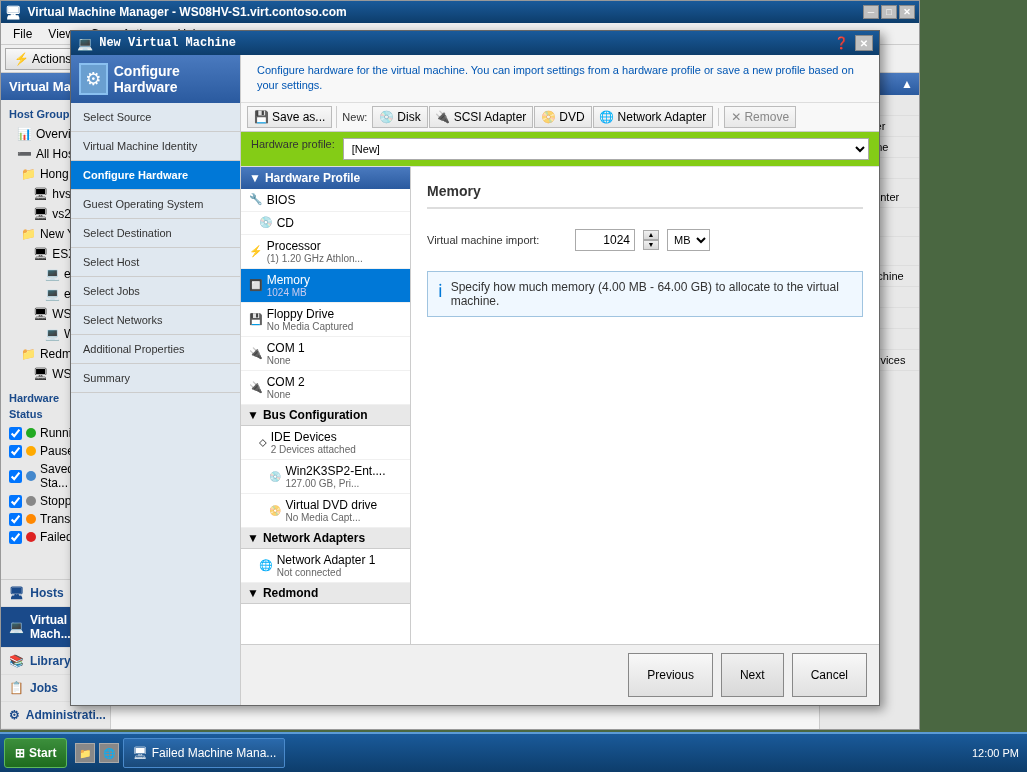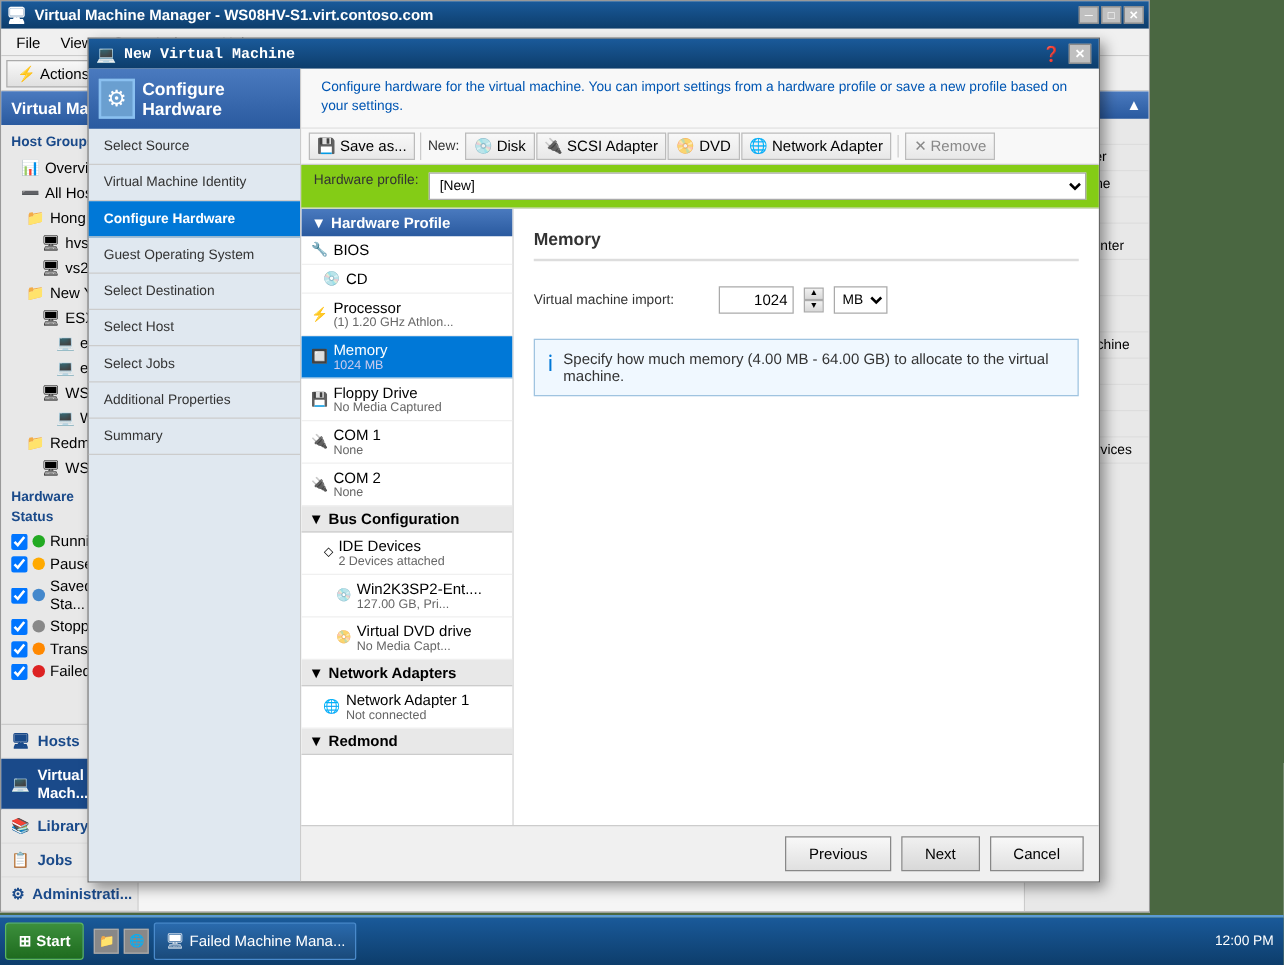--- a/index.html
+++ b/index.html
@@ -111,21 +111,21 @@
     .memory-spinner-btn { width: 16px; height: 10px; background: linear-gradient(to bottom, #f0f0f0, #d8d8d8); border: 1px solid #aaa; cursor: pointer; display: flex; align-items: center; justify-content: center; font-size: 7px; }
     .memory-unit-select { height: 22px; border: 1px solid #aaa; background: white; font-size: 11px; padding: 0 2px; }
     .memory-info { background: #f0f8ff; border: 1px solid #a0c4e0; padding: 8px 10px; display: flex; align-items: flex-start; gap: 8px; margin-top: 20px; font-size: 11px; color: #333; }
     .info-icon { color: #0078d7; font-size: 18px; flex-shrink: 0; margin-top: -2px; }
 
     
     .dialog-info-text { padding: 8px 16px; font-size: 11px; color: #0056b3; line-height: 1.4; background: #f8f8f8; border-bottom: 1px solid #ddd; }
 
     
     .dialog-footer { background: #f0f0f0; border-top: 1px solid #ccc; padding: 8px 12px; display: flex; justify-content: flex-end; gap: 8px; }
-    .dialog-footer-btn { padding: 5px 18px; background: linear-gradient(to bottom, #f8f8f8, #e0e0e0); border: 1px solid #888; cursor: pointer; font-size: 12px; height: 28px; }
+    .dialog-footer-btn { padding: 5px 18px; background: linear-gradient(to bottom, #f8f8f8, #e0e0e0); border: 1px solid #888; cursor: pointer; font-size: 12px; height: 44px; }
 
     
     .indent1 { padding-left: 20px; }
     .indent2 { padding-left: 32px; }
     .indent3 { padding-left: 44px; }
   </style>
 </head>
 <body>
 
 <div class="main-window">
@@ -320,20 +320,21 @@
         <div class="dialog-nav-icon">⚙</div>
         <div class="dialog-nav-title">Configure Hardware</div>
       </div>
       <div class="dialog-nav-item">Select Source</div>
       <div class="dialog-nav-item">Virtual Machine Identity</div>
       <div class="dialog-nav-item active">Configure Hardware</div>
       <div class="dialog-nav-item">Guest Operating System</div>
       <div class="dialog-nav-item">Select Destination</div>
       <div class="dialog-nav-item">Select Host</div>
       <div class="dialog-nav-item">Select Jobs</div>
+      <div class="dialog-nav-item">Select Networks</div>
       <div class="dialog-nav-item">Additional Properties</div>
       <div class="dialog-nav-item">Summary</div>
     </div>
 
     <div class="dialog-main">
 
       <div class="dialog-info-text">Configure hardware for the virtual machine. You can import settings from a hardware profile or save a new profile based on your settings.</div>
 
       <div class="dialog-toolbar">
         <div class="dialog-toolbar-section">

